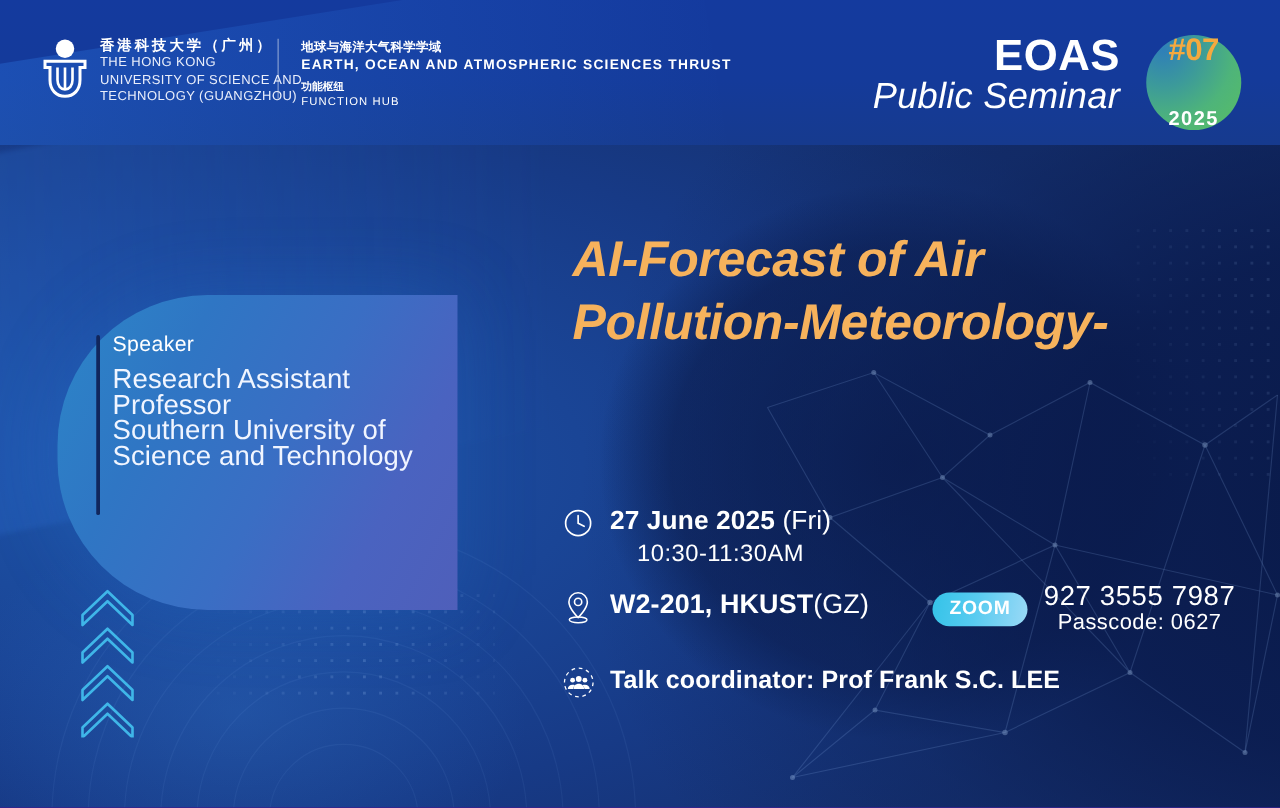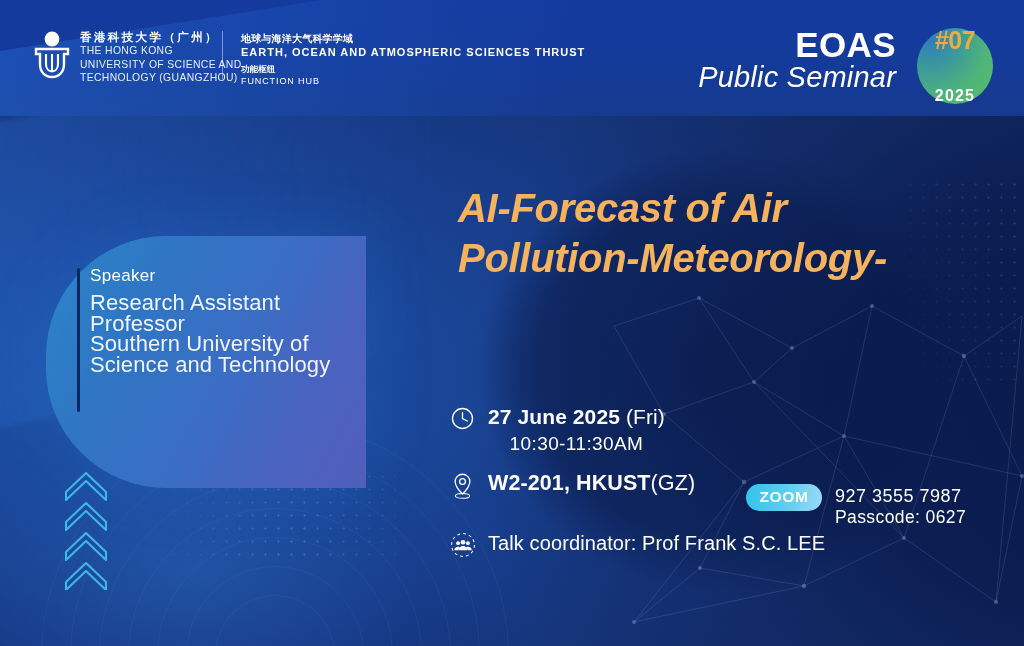--- a/index.html
+++ b/index.html
@@ -195,39 +195,39 @@
   .time-line {
     font-size:19px; font-weight:400; color:#ffffff;
     line-height:25px; letter-spacing:.4px; margin-top:2px;
   }
   .venue-line {
     font-size:21.5px; font-weight:800; color:#ffffff;
     line-height:26px; letter-spacing:.1px; white-space:nowrap;
   }
   .venue-line .paren { font-weight:400; }
   .coord-line {
-    font-size:20px; font-weight:400; color:#ffffff;
+    font-size:20px; font-weight:700; color:#ffffff;
     line-height:26px; letter-spacing:.1px; white-space:nowrap;
   }
 
   .row-venue { margin-top:14px; }
   .row-coord { margin-top:26px; }
 
   .zoom-block {
     position:absolute; left:296px; top:-4px;
-    display:flex; align-items:center;
+    display:flex; align-items:center;text-align:center;
   }
   .zoom-pill {
     width:76px; height:27px; border-radius:14px;
     background:linear-gradient(100deg,#34c3e8 0%, #57cbf0 45%, #9ad9f6 100%);
     display:flex; align-items:center; justify-content:center;
     font-size:15.5px; font-weight:800; color:#ffffff; letter-spacing:.6px;
   }
   .zoom-info { margin-left:13px; color:#ffffff; }
-  .zoom-id { font-size:18px; font-weight:400; line-height:21px; letter-spacing:.5px; white-space:nowrap;margin-top:20px; }
+  .zoom-id { font-size:22px; font-weight:400; line-height:21px; letter-spacing:.5px; white-space:nowrap; }
   .zoom-pass { font-size:17.5px; font-weight:400; line-height:21px; letter-spacing:.4px; white-space:nowrap; }
 </style>
 </head>
 <body>
 
 <div id="poster">
 
   <div class="bg-base"></div>
   <div class="bg-wave"></div>
   <div class="bg-right-dark"></div>

